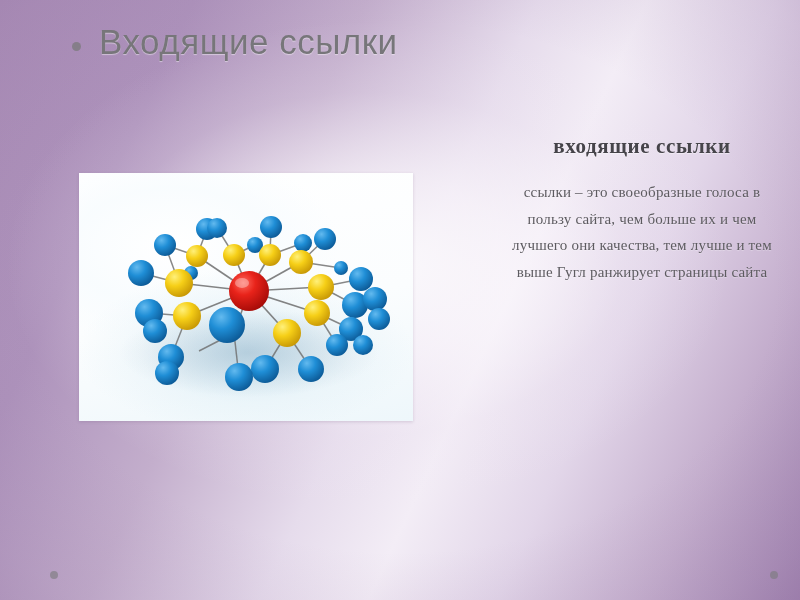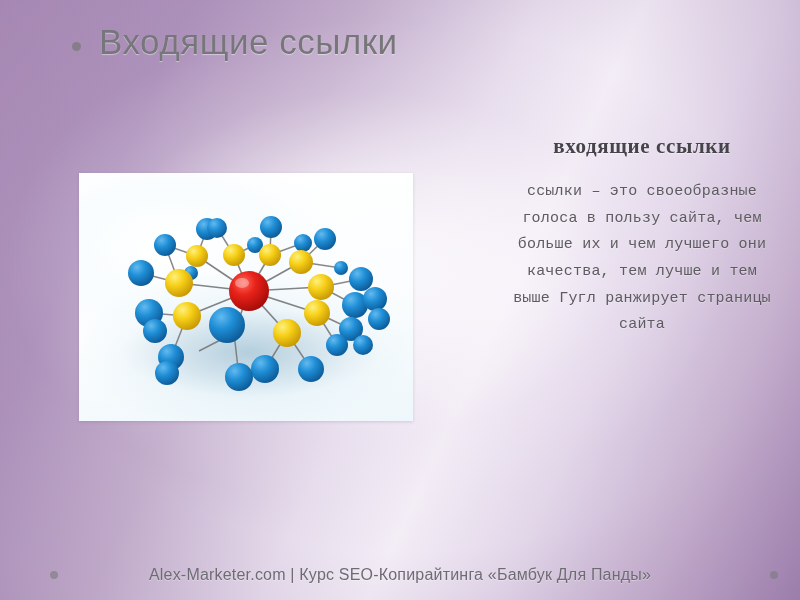--- a/index.html
+++ b/index.html
@@ -120,21 +120,21 @@
     font-family: "Liberation Serif", serif;
     font-size: 21px;
     font-weight: 700;
     color: #46444a;
     line-height: 1.42;
     letter-spacing: 0.6px;
     text-shadow: 0 1px 1px rgba(255,255,255,0.5);
     margin: 0 0 17px 0;
   }
   .body-copy {
-    font-family: Liberation Mono, monospace;
+    font-family: Liberation Serif, serif;
     font-size: 15px;
     font-weight: 400;
     color: #5d5b60;
     line-height: 1.78;
     letter-spacing: 0.2px;
     margin: 0;
     text-shadow: 0 1px 1px rgba(255,255,255,0.35);
   }
 
   
@@ -291,17 +291,16 @@
     </svg>
   </div>
 
   <div class="text-col">
     <div class="sub-heading">входящие ссылки</div>
     <p class="body-copy">ссылки – это своеобразные голоса в пользу сайта, чем больше их и чем лучшего они качества, тем лучше и тем выше Гугл ранжирует страницы сайта</p>
   </div>
 
   <div class="footer">
     <span class="footer-dot left"></span>
-    <span class="footer-text">Alex-Marketer.com | Курс SEO-Копирайтинга «Бамбук Для Панды»</span>
     <span class="footer-dot right"></span>
   </div>
 
 </div>
 
 </body></html>

